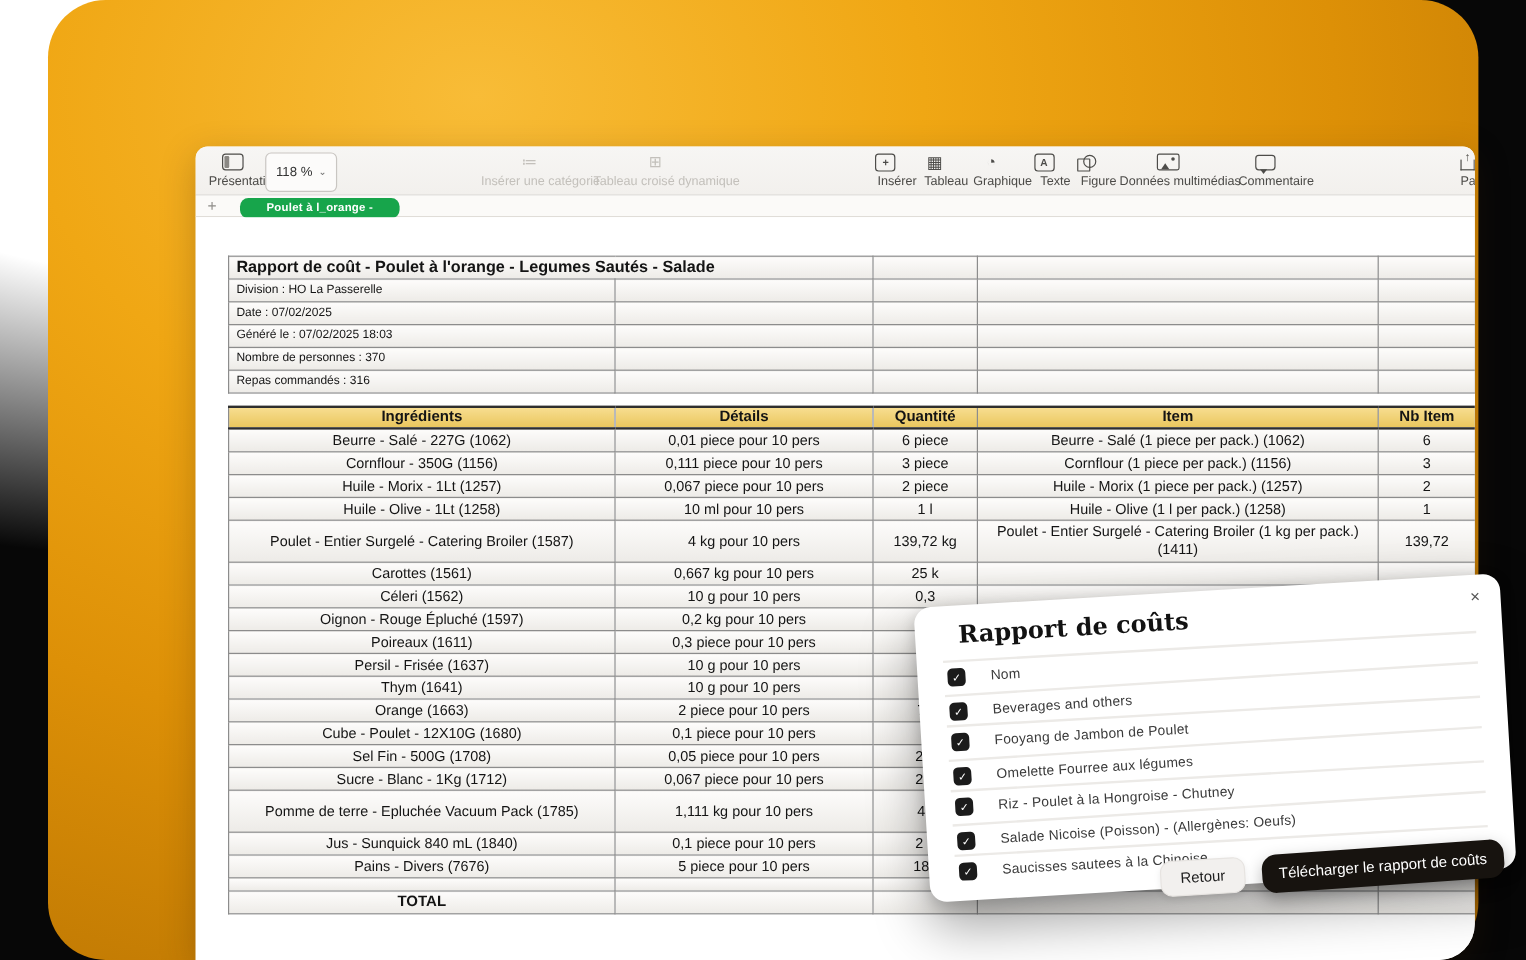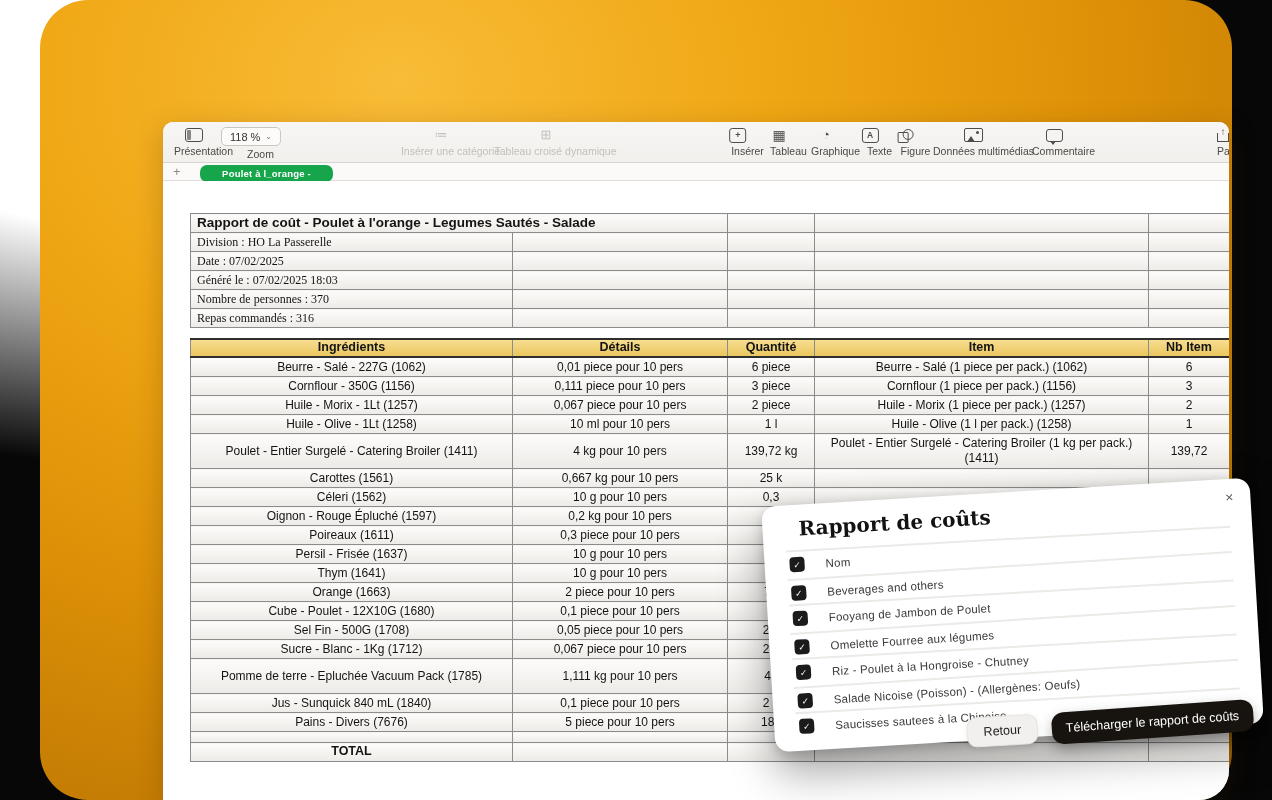--- a/index.html
+++ b/index.html
@@ -15,21 +15,21 @@
   #toolbar{position:relative;height:40px;background:linear-gradient(#f7f6f4,#f2f0ed);border-bottom:1px solid #d8d5d1;}
   .titem{position:absolute;top:5px;transform:translateX(-50%);display:flex;flex-direction:column;align-items:center;gap:2px;white-space:nowrap;}
   .ticon{height:16px;display:flex;align-items:center;justify-content:center;color:#4d4c49;font-size:13px;line-height:16px;}
   .tlabel{font-size:10.5px;color:#4b4a47;padding-left:19px;}
   .titem.disabled .ticon{color:#c3c0bb;}
   .titem.disabled .tlabel{color:#c3c0bb;}
   .ibox{display:inline-flex;align-items:center;justify-content:center;width:15px;height:13px;border:1.4px solid currentColor;border-radius:3px;font-size:9px;font-weight:bold;}
   .sidebar-glyph{width:16px;height:12px;border:1.4px solid #4d4c49;border-radius:3px;position:relative;}
   .sidebar-glyph::before{content:"";position:absolute;left:1px;top:1px;bottom:1px;width:4px;background:#8a8884;border-radius:1px;}
   .zoombtn{display:flex;align-items:center;gap:5px;border:1px solid #c9c6c2;background:#fcfbfa;border-radius:5px;
-    padding:1px 8px;height:15px;font-size:11px;color:#333;}
+    padding:8px 8px;height:15px;font-size:11px;color:#333;}
   .zoombtn .caret{font-size:8px;color:#777;}
   .figure-glyph{position:relative;width:16px;height:13px;}
   .figure-glyph .sq{position:absolute;left:0;top:3px;width:9px;height:9px;border:1.3px solid currentColor;border-radius:1px;}
   .figure-glyph .ci{position:absolute;right:0;top:0;width:9px;height:9px;border:1.3px solid currentColor;border-radius:50%;}
   .media-glyph{position:relative;width:17px;height:12px;border:1.3px solid currentColor;border-radius:2px;overflow:hidden;}
   .media-glyph::before{content:"";position:absolute;left:2px;bottom:-1px;border-left:4px solid transparent;border-right:4px solid transparent;border-bottom:6px solid currentColor;}
   .media-glyph::after{content:"";position:absolute;right:3px;top:2px;width:3px;height:3px;border-radius:50%;background:currentColor;}
   .comment-glyph{position:relative;width:15px;height:11px;border:1.3px solid currentColor;border-radius:3px;}
   .comment-glyph::before{content:"";position:absolute;left:3px;bottom:-4px;border-left:3px solid transparent;border-right:3px solid transparent;border-top:4px solid currentColor;}
   .share-glyph{position:relative;width:12px;height:13px;}
@@ -41,21 +41,21 @@
   #sheet-tab{position:absolute;left:37px;top:2px;width:133px;height:17px;border-radius:7px;background:#17a54b;
     color:#fff;font-size:9.5px;font-weight:600;display:flex;align-items:center;justify-content:center;letter-spacing:.2px;}
   
   #sheet{position:relative;background:#fff;height:620px;}
   #costtable{position:absolute;left:27px;top:32px;border-collapse:collapse;table-layout:fixed;width:1039px;color:#141414;}
   #costtable td{border:1px solid #8c8c8c;padding:0 4px;height:18px;font-size:12px;text-align:center;
     background:linear-gradient(180deg,#fdfcfb 0%,#ecease6 100%);background:linear-gradient(180deg,#fdfcfb 0%,#edebe7 100%);
     overflow:hidden;line-height:1.25;}
   #costtable tr.tall td{height:34px;}
   #costtable tr.title td{text-align:left;font-weight:bold;font-size:13.5px;padding-left:6px;}
-  #costtable tr.info td{text-align:left;font-size:12px;padding-left:6px;font-family:Liberation Serif, serif;}
+  #costtable tr.info td{text-align:left;font-size:10px;padding-left:6px;}
   #costtable tr.spacer td{border-left-color:transparent;border-right-color:transparent;background:#fff;height:10px;}
   #costtable tr.header td{font-weight:bold;font-size:12.5px;height:16px;
     background:linear-gradient(180deg,#f7dd90,#eac75e);border-top:2px solid #2e2e2e;border-bottom:2px solid #2e2e2e;}
   #costtable tr.empty td{height:10px;}
   #costtable tr.total td{font-weight:600;font-size:12.5px;}
   
   #modal{position:absolute;left:768px;top:492px;width:489px;height:246px;background:#fff;border-radius:14px;
     transform:rotate(-3.4deg);box-shadow:0 20px 45px rgba(0,0,0,.38), 0 4px 12px rgba(0,0,0,.18);}
   #modal-title{position:absolute;left:36px;top:12px;font-family:"DejaVu Serif",serif;font-weight:bold;font-size:20px;color:#121212;}
   #modal-close{position:absolute;right:17px;top:10px;font-size:14px;color:#555;cursor:default;}
@@ -257,21 +257,21 @@
               <td>2</td>
             </tr>
             <tr class="data">
               <td>Huile - Olive - 1Lt (1258)</td>
               <td>10 ml pour 10 pers</td>
               <td>1 l</td>
               <td>Huile - Olive (1 l per pack.) (1258)</td>
               <td>1</td>
             </tr>
             <tr class="data tall">
-              <td>Poulet - Entier Surgelé - Catering Broiler (1411)</td>
+              <td>Poulet - Entier Surgelé - Catering Broiler (1587)</td>
               <td>4 kg pour 10 pers</td>
               <td>139,72 kg</td>
               <td>Poulet - Entier Surgelé - Catering Broiler (1 kg per pack.) (1411)</td>
               <td>139,72</td>
             </tr>
             <tr class="data">
               <td>Carottes (1561)</td>
               <td>0,667 kg pour 10 pers</td>
               <td>25 k</td>
               <td></td>

